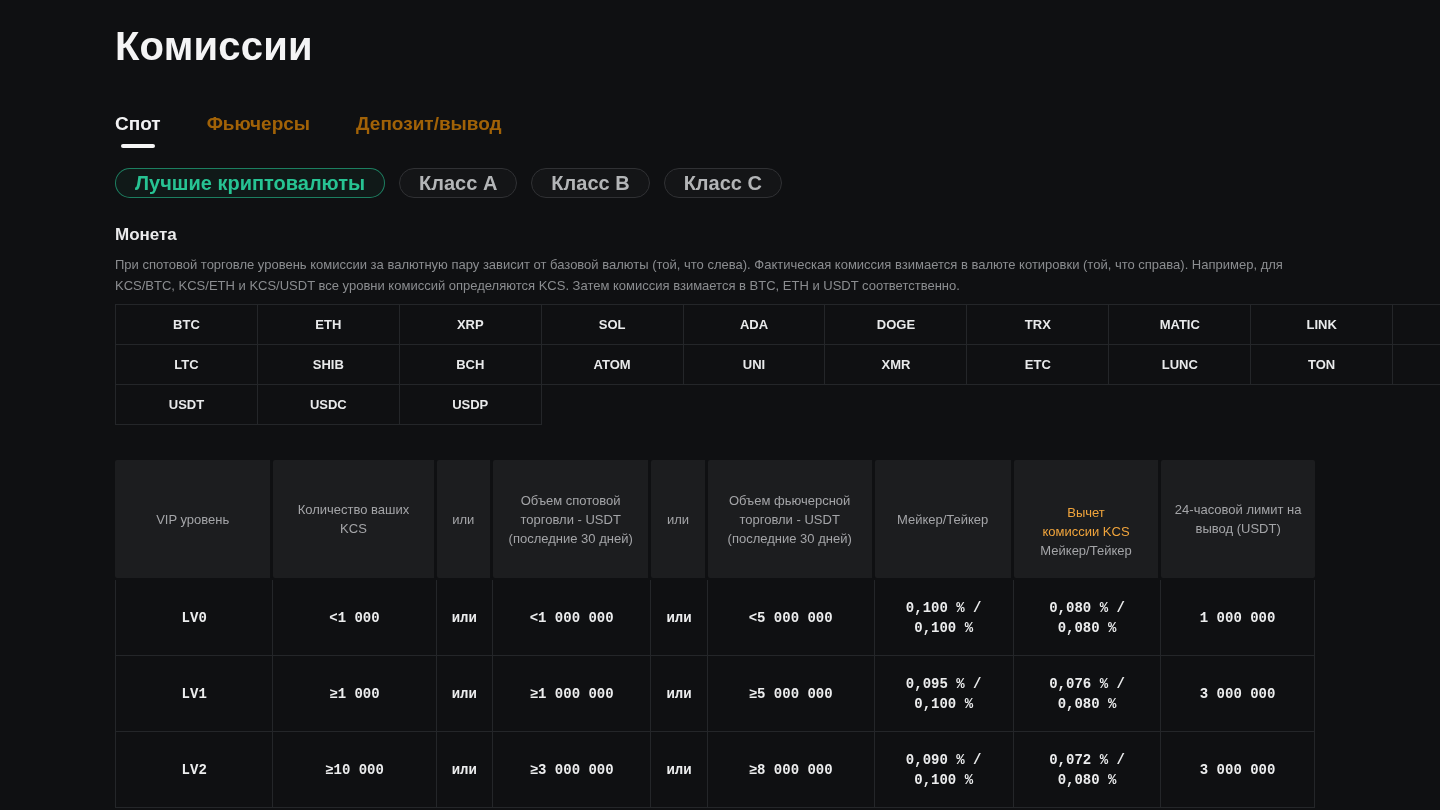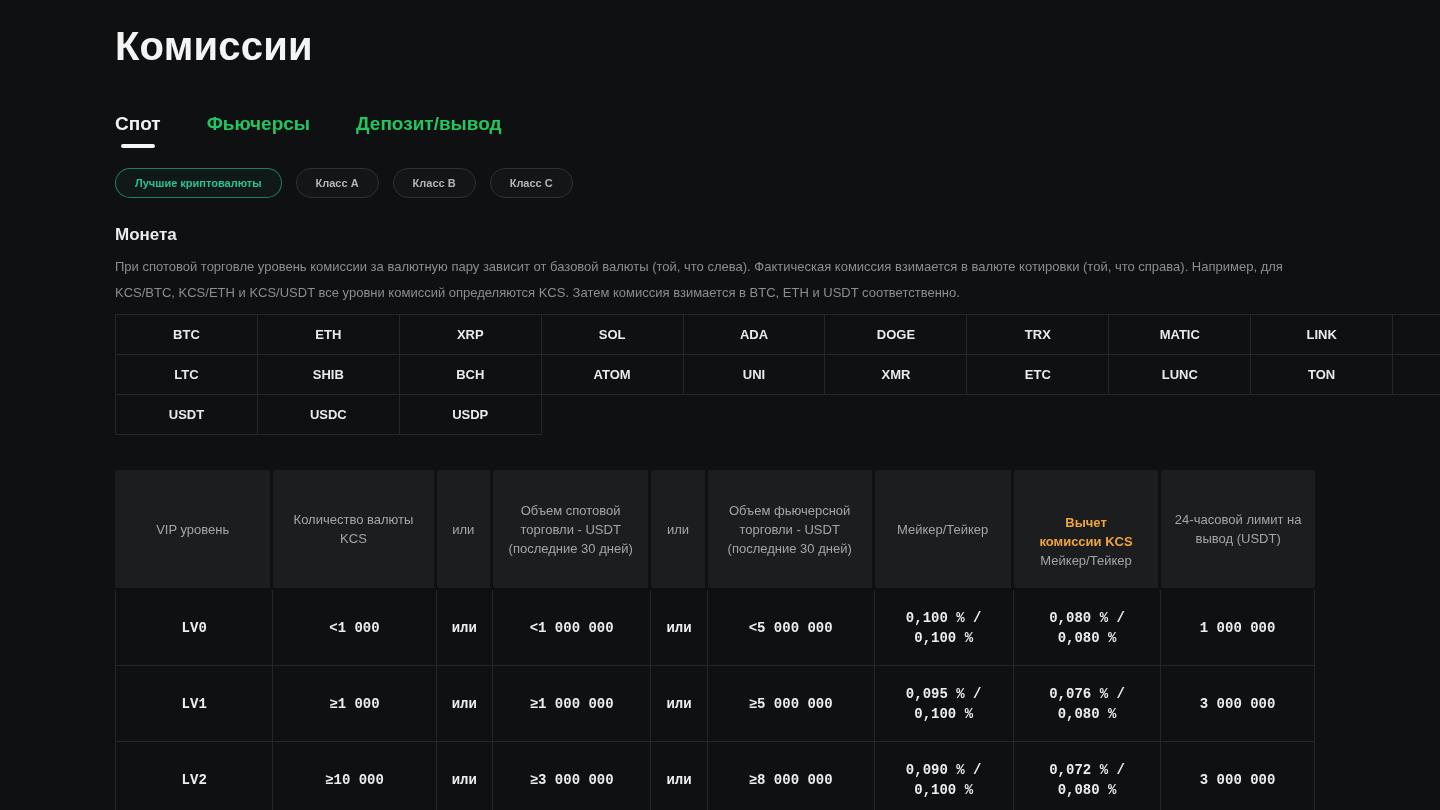--- a/index.html
+++ b/index.html
@@ -26,44 +26,44 @@
     padding-top:26px;
     font-size:40px;line-height:40px;font-weight:700;color:#f4f4f5;
     letter-spacing:.2px;
   }
 
   
   .tabs{display:flex;gap:46px;margin-top:47px;}
   .tab{
     background:none;border:none;cursor:pointer;
     display:flex;flex-direction:column;align-items:center;gap:9px;
-    font-family:inherit;font-size:19px;font-weight:700;color:#22c55e;
+    font-family:inherit;font-size:19px;font-weight:700;color:#a16207;
     padding:0;
   }
   .tab.active{color:#f2f2f3;}
   .tab .underline{width:34px;height:4px;border-radius:2px;background:transparent;}
   .tab.active .underline{background:#f5f5f5;}
 
   
   .chips{display:flex;gap:14px;margin-top:20px;}
   .chip{
     height:30px;display:inline-flex;align-items:center;
     padding:0 19px;border-radius:16px;cursor:pointer;
     background:#141517;border:1px solid #303134;
-    font-family:inherit;font-size:11px;font-weight:600;color:#b3b5b7;
+    font-family:inherit;font-size:20px;font-weight:600;color:#b3b5b7;
   }
   .chip.active{
     color:var(--green);
     border-color:rgba(39,195,147,.6);
     background:rgba(39,195,147,.05);
   }
 
   
   h2.section-title{margin-top:26px;font-size:17px;font-weight:700;color:#ebebec;line-height:22px;}
-  .desc{margin-top:8px;font-size:13px;line-height:26px;color:var(--muted);max-width:1200px;}
+  .desc{margin-top:8px;font-size:13px;line-height:21px;color:var(--muted);max-width:1200px;}
 
   .coin-grid{
     margin-top:8px;
     display:grid;grid-template-columns:repeat(10,1fr);
     border-top:1px solid var(--line);border-left:1px solid var(--line);
     width:1420px;
   }
   .coin-cell{
     height:40px;display:flex;align-items:center;justify-content:center;
     border-right:1px solid var(--line);border-bottom:1px solid var(--line);
@@ -80,21 +80,21 @@
     background:var(--header-bg);
     min-height:118px;
     display:flex;flex-direction:column;align-items:center;justify-content:center;
     text-align:center;
     font-size:13px;line-height:19px;color:var(--head-txt);
     padding:10px 10px;
     white-space:pre-line;
     border-radius:2px;
   }
   .fee-header .fh:not(:last-child){border-right:3px solid var(--bg);}
-  .fee-header .fh .hl{color:var(--orange);font-weight:700;margin-top:24px;}
+  .fee-header .fh .hl{color:var(--orange);font-weight:400;margin-top:24px;}
   .fee-body{margin-top:2px;font-family:Liberation Mono, monospace;}
   .fee-row{border-bottom:1px solid var(--line);}
   .fee-row .fc{
     height:75px;
     display:flex;align-items:center;justify-content:center;
     text-align:center;white-space:pre-line;
     font-size:14px;line-height:20px;font-weight:600;color:var(--txt);
     border-right:1px solid var(--line);
     padding:0 8px;
   }
@@ -155,21 +155,21 @@
       <div class="coin-cell">TON</div>
       <div class="coin-cell">KCS</div>
       <div class="coin-cell">USDT</div>
       <div class="coin-cell">USDC</div>
       <div class="coin-cell">USDP</div>
     </div>
 
   <div class="fee-table">
     <div class="fee-header cols" id="fee-header">
         <div class="fh"><span>VIP уровень</span></div>
-        <div class="fh"><span>Количество валюты KCS</span></div>
+        <div class="fh"><span>Количество ваших KCS</span></div>
         <div class="fh"><span>или</span></div>
         <div class="fh"><span>Объем спотовой торговли - USDT (последние 30 дней)</span></div>
         <div class="fh"><span>или</span></div>
         <div class="fh"><span>Объем фьючерсной торговли - USDT (последние 30 дней)</span></div>
         <div class="fh"><span>Мейкер/Тейкер</span></div>
         <div class="fh"><span class="hl">Вычет
 комиссии KCS</span><span>Мейкер/Тейкер</span></div>
         <div class="fh"><span>24-часовой лимит на вывод (USDT)</span></div>
       </div>
     <div class="fee-body" id="fee-body">

